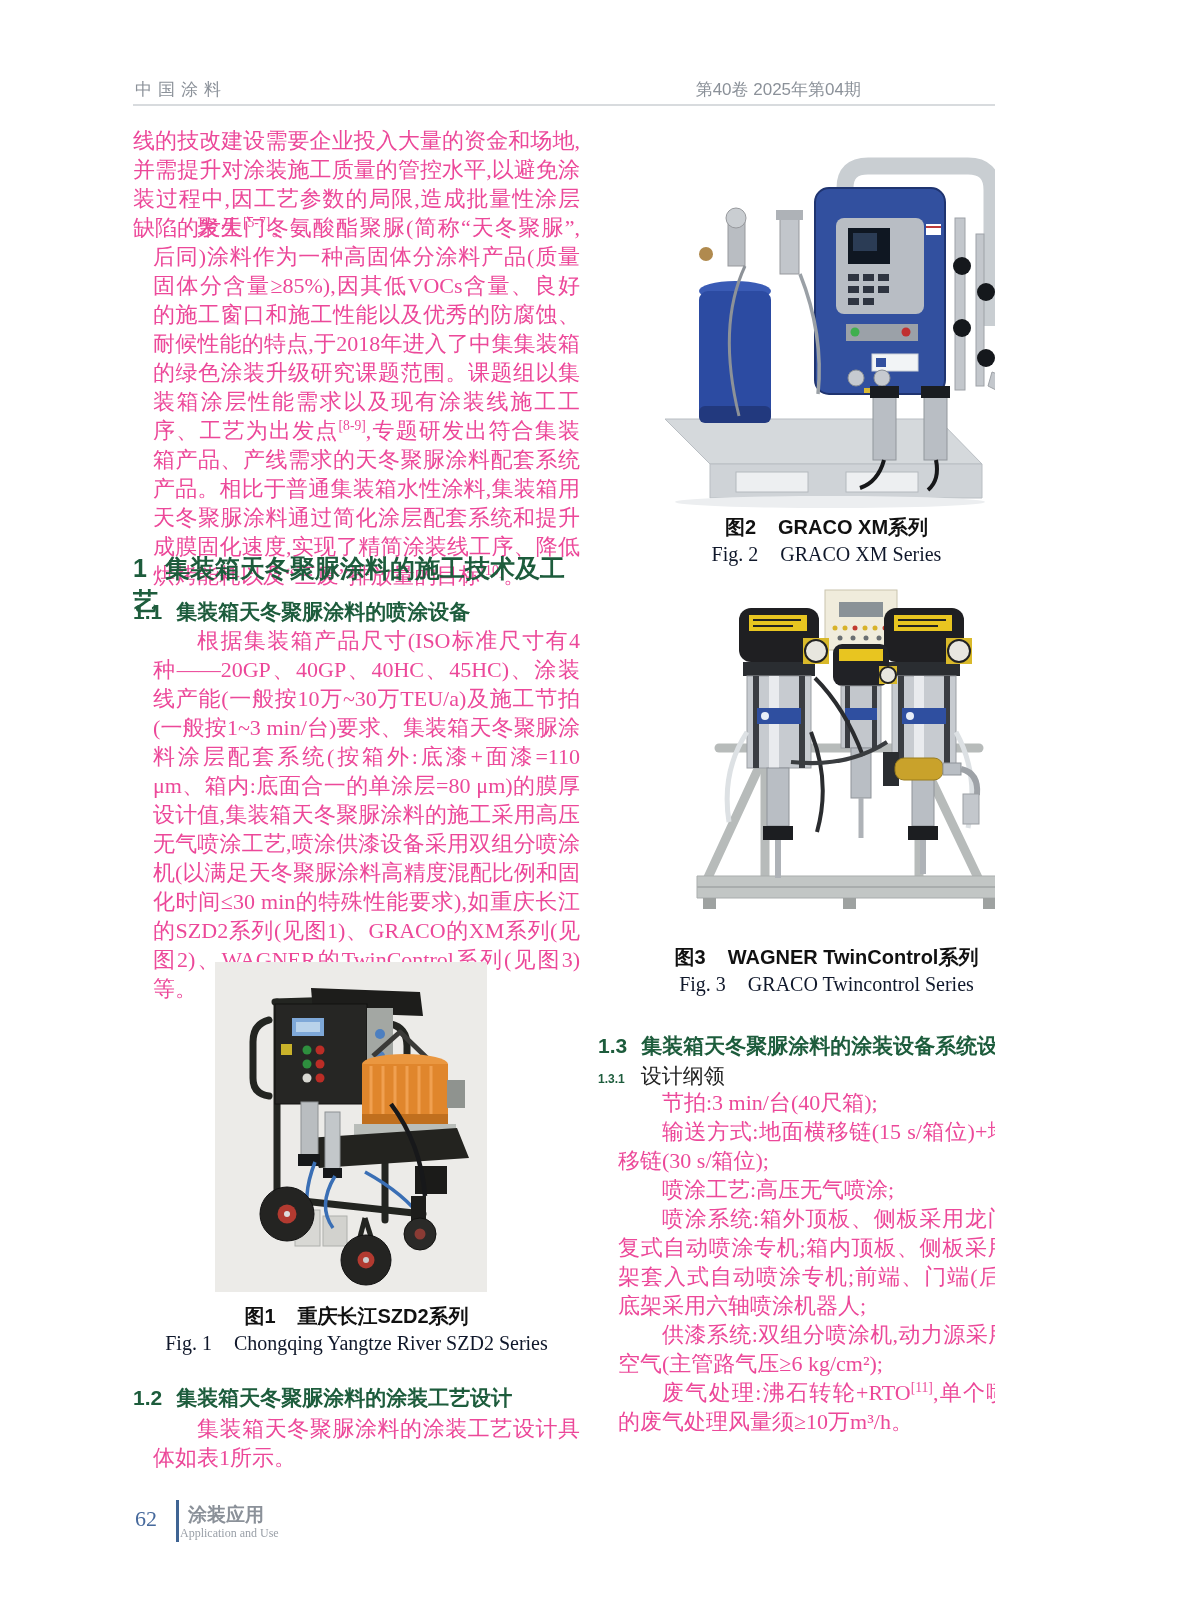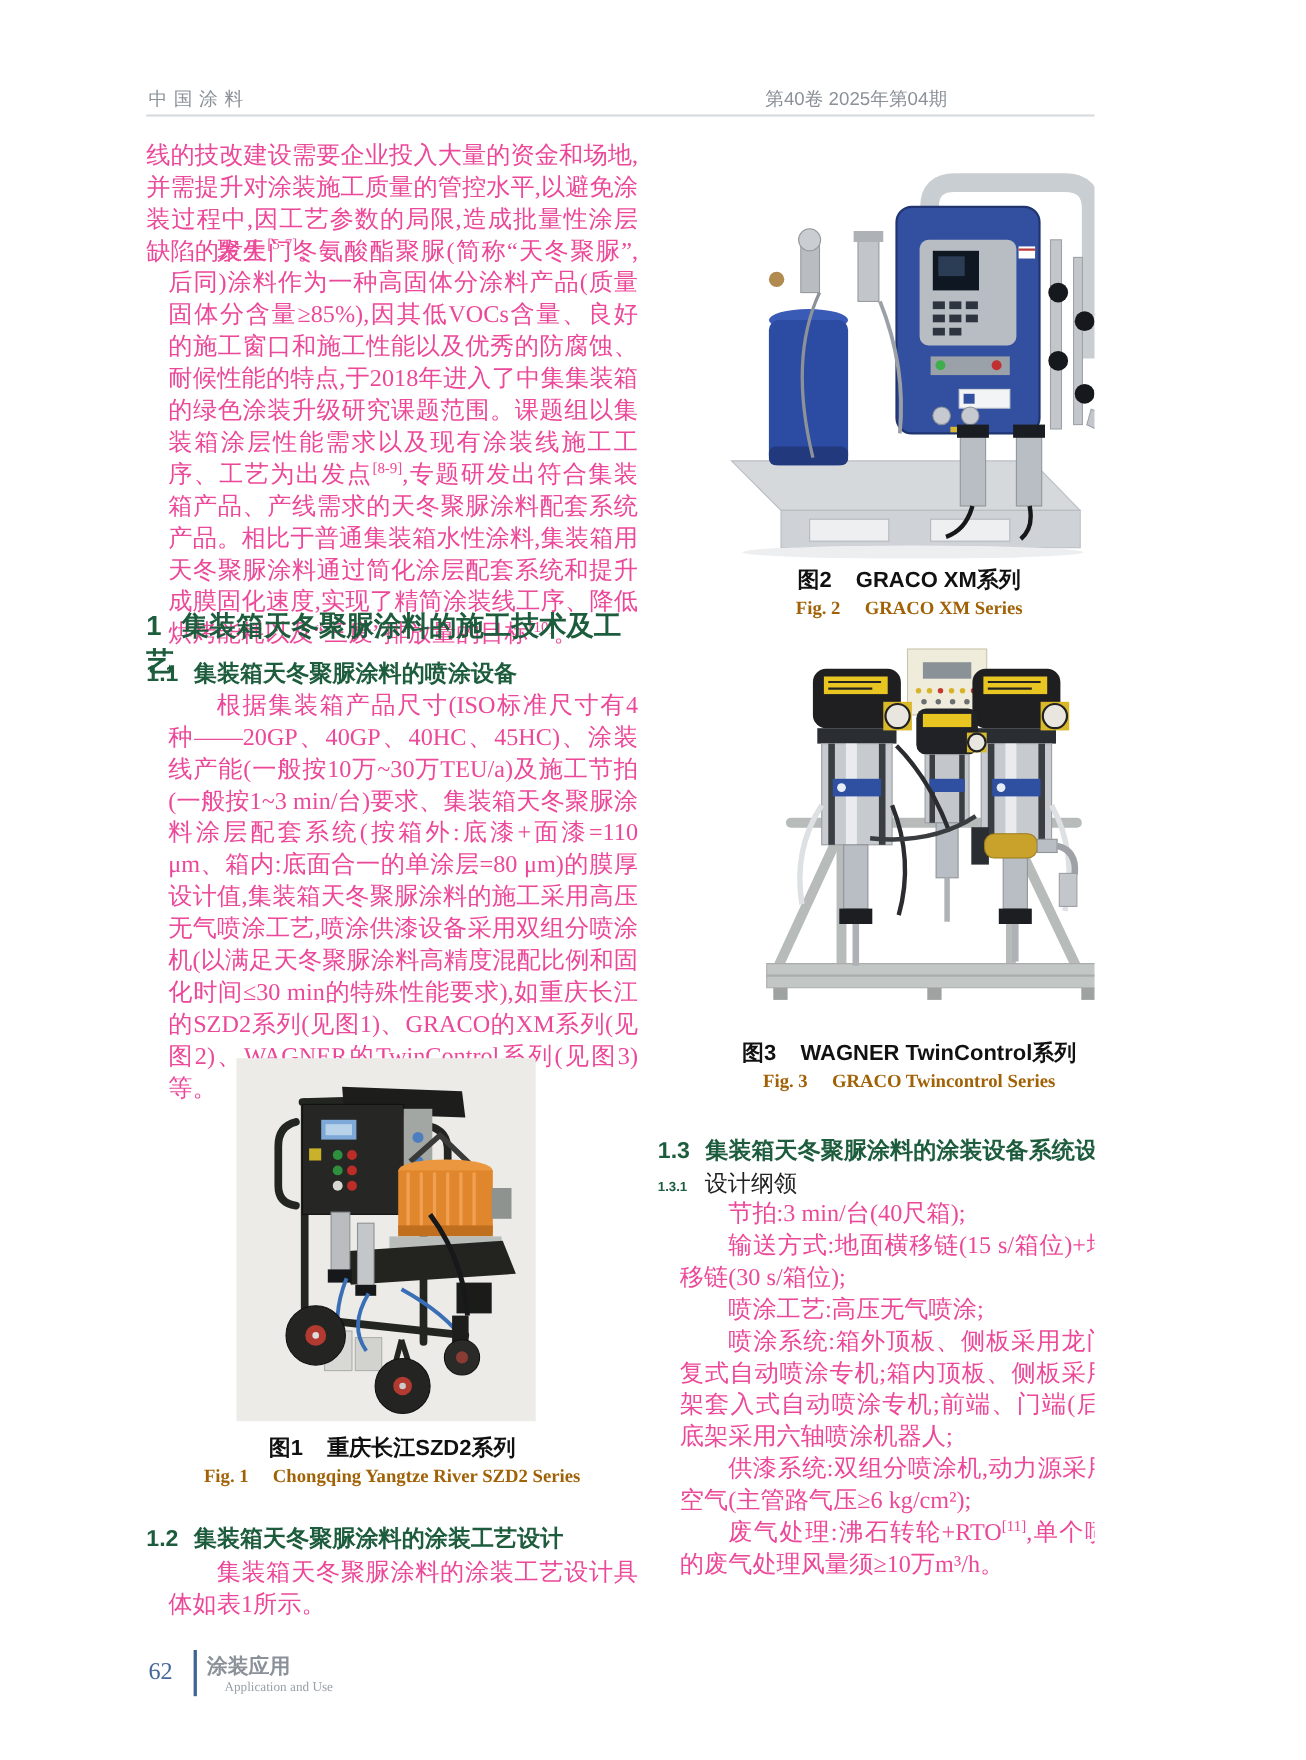--- a/index.html
+++ b/index.html
@@ -18,21 +18,21 @@
   
   .h-green{font-family:"Liberation Sans","DejaVu Sans",sans-serif;font-weight:bold;color:#1d5c3c;}
   .h1-size{font-size:25px;}
   .h2-size{font-size:21px;}
   .hnum{margin-right:18px;}
   .hnum-sub{margin-right:14px;}
   .h131-title{font-family:"Liberation Serif","DejaVu Serif",serif;font-weight:normal;color:#222;font-size:21px;}
   
   .cap{width:100%;text-align:center;}
   .cap-zh{font-family:"Liberation Sans","DejaVu Sans",sans-serif;font-weight:bold;font-size:20px;color:#111;}
-  .cap-en{font-family:"Liberation Serif","DejaVu Serif",serif;font-weight:bold;font-size:17px;color:#a16207;}
+  .cap-en{font-family:"Liberation Serif","DejaVu Serif",serif;font-weight:normal;font-size:20px;color:#0f172a;}
   .cap-gap{display:inline-block;width:22px;}
   
   .photo{overflow:hidden;}
   .photo svg{display:block;}
   
   .foot-page{font-family:"Liberation Serif","DejaVu Serif",serif;font-size:22px;color:#46699c;}
   .foot-bar{width:3px;height:42px;background:#3f6493;}
   .foot-zh{font-family:"Liberation Sans","DejaVu Sans",sans-serif;font-weight:bold;font-size:19px;color:#8b9199;}
   .foot-en{font-family:"Liberation Serif","DejaVu Serif",serif;font-size:12px;color:#9aa0a8;}
 </style>
@@ -346,15 +346,15 @@
     <p class="ind"><span>输送方式:地面横移链(15 s/箱位)+地面纵移链(30 s/箱位);</span></p>
     <p class="ind"><span>喷涂工艺:高压无气喷涂;</span></p>
     <p class="ind"><span>喷涂系统:箱外顶板、侧板采用龙门架往复式自动喷涂专机;箱内顶板、侧板采用悬臂架套入式自动喷涂专机;前端、门端(后端)、底架采用六轴喷涂机器人;</span></p>
     <p class="ind"><span>供漆系统:双组分喷涂机,动力源采用压缩空气(主管路气压≥6 kg/cm²);</span></p>
     <p class="ind"><span>废气处理:沸石转轮+RTO</span><sup>[11]</sup><span>,单个喷涂房的废气处理风量须≥10万m³/h。</span></p>
   </div>
 
   <div class="abs foot-page" style="left:135px;top:1506px;">62</div>
   <div class="abs foot-bar" style="left:176px;top:1500px;"></div>
   <div class="abs foot-zh" style="left:188px;top:1502px;">涂装应用</div>
-  <div class="abs foot-en" style="left:204px;top:1526px;text-align:center;">Application and Use</div>
+  <div class="abs foot-en" style="left:180px;top:1526px;text-align:center;">Application and Use</div>
 
 </div>
 
 </body></html>

